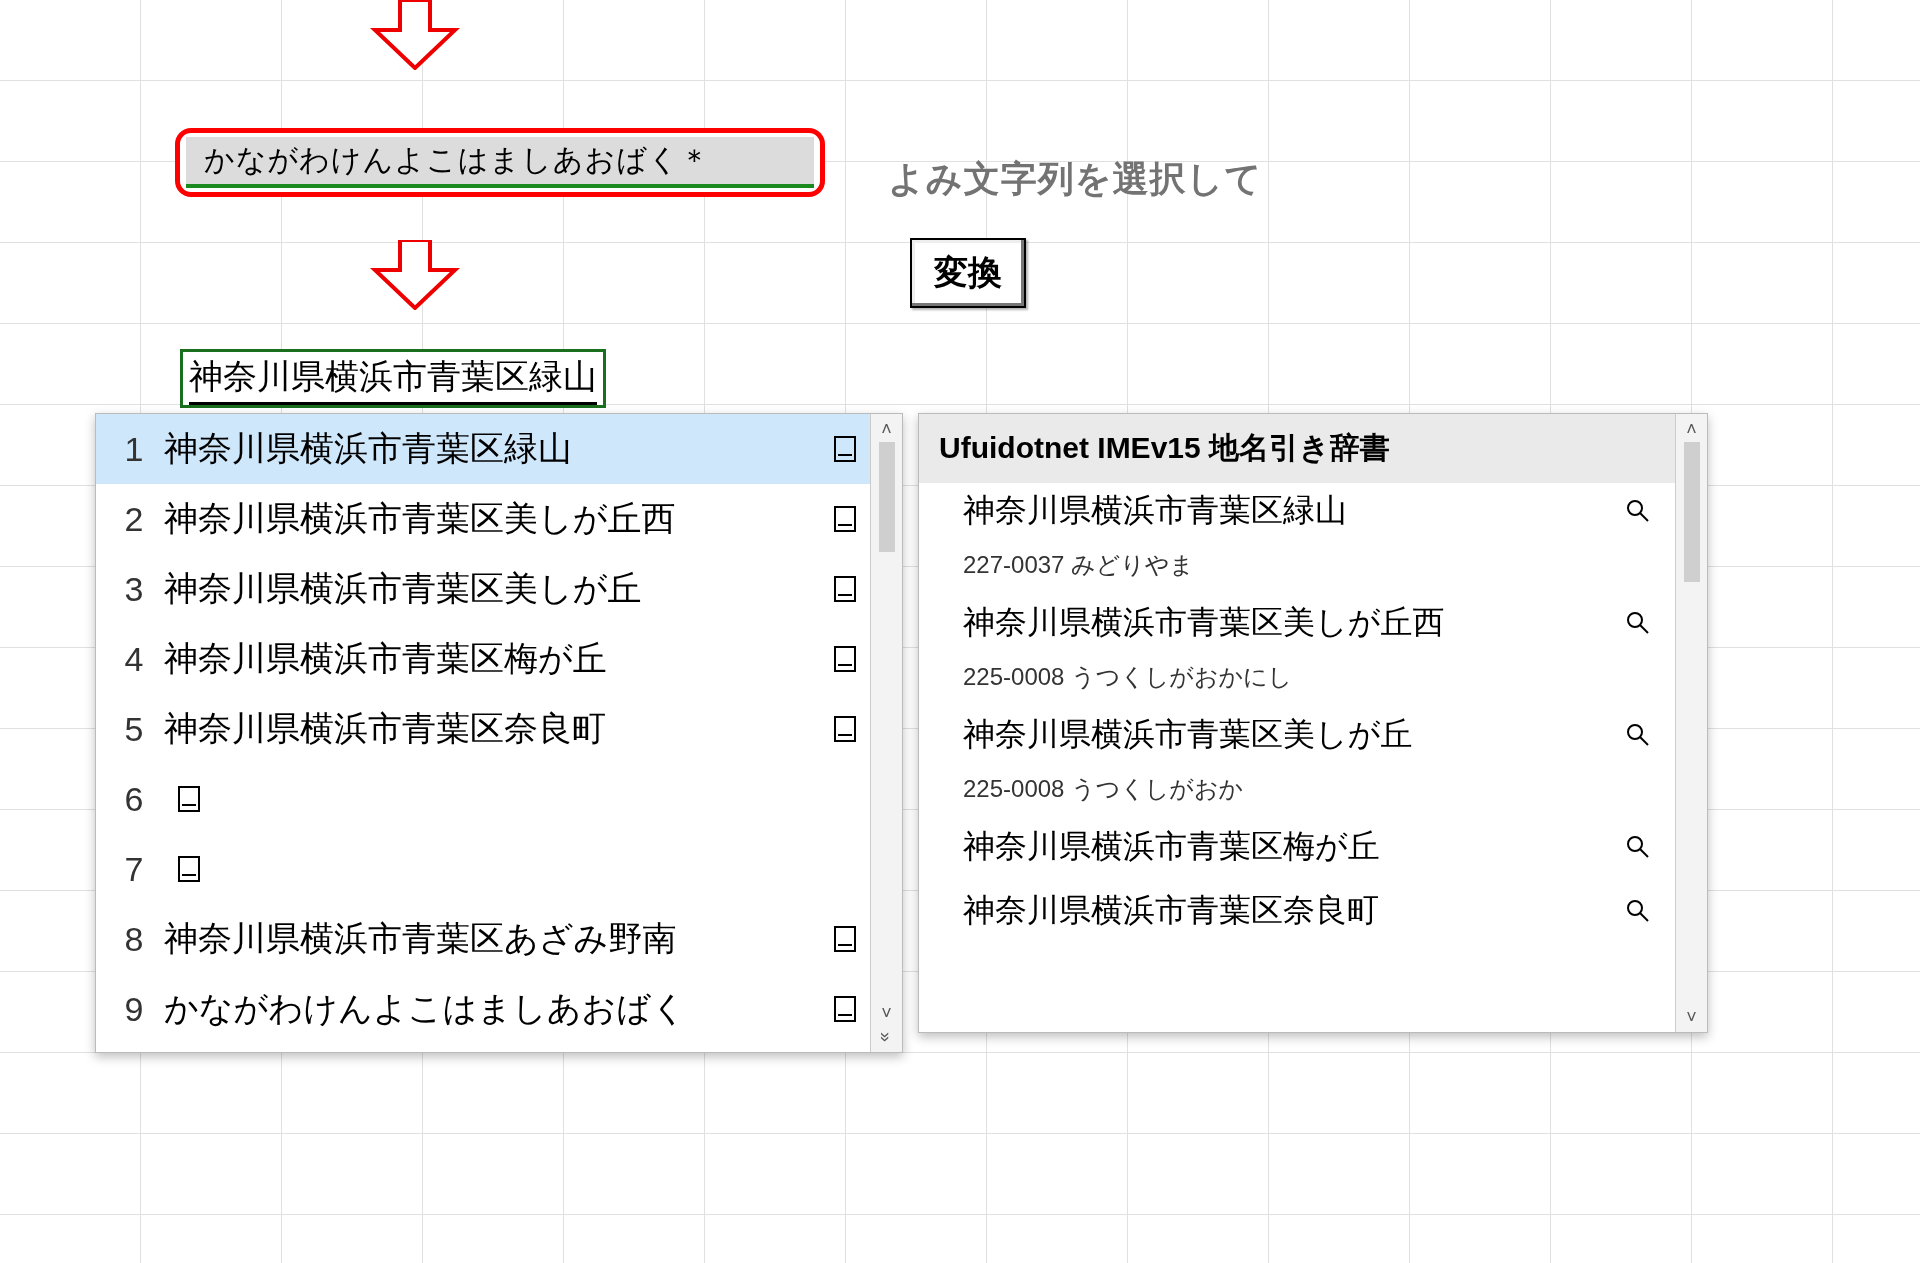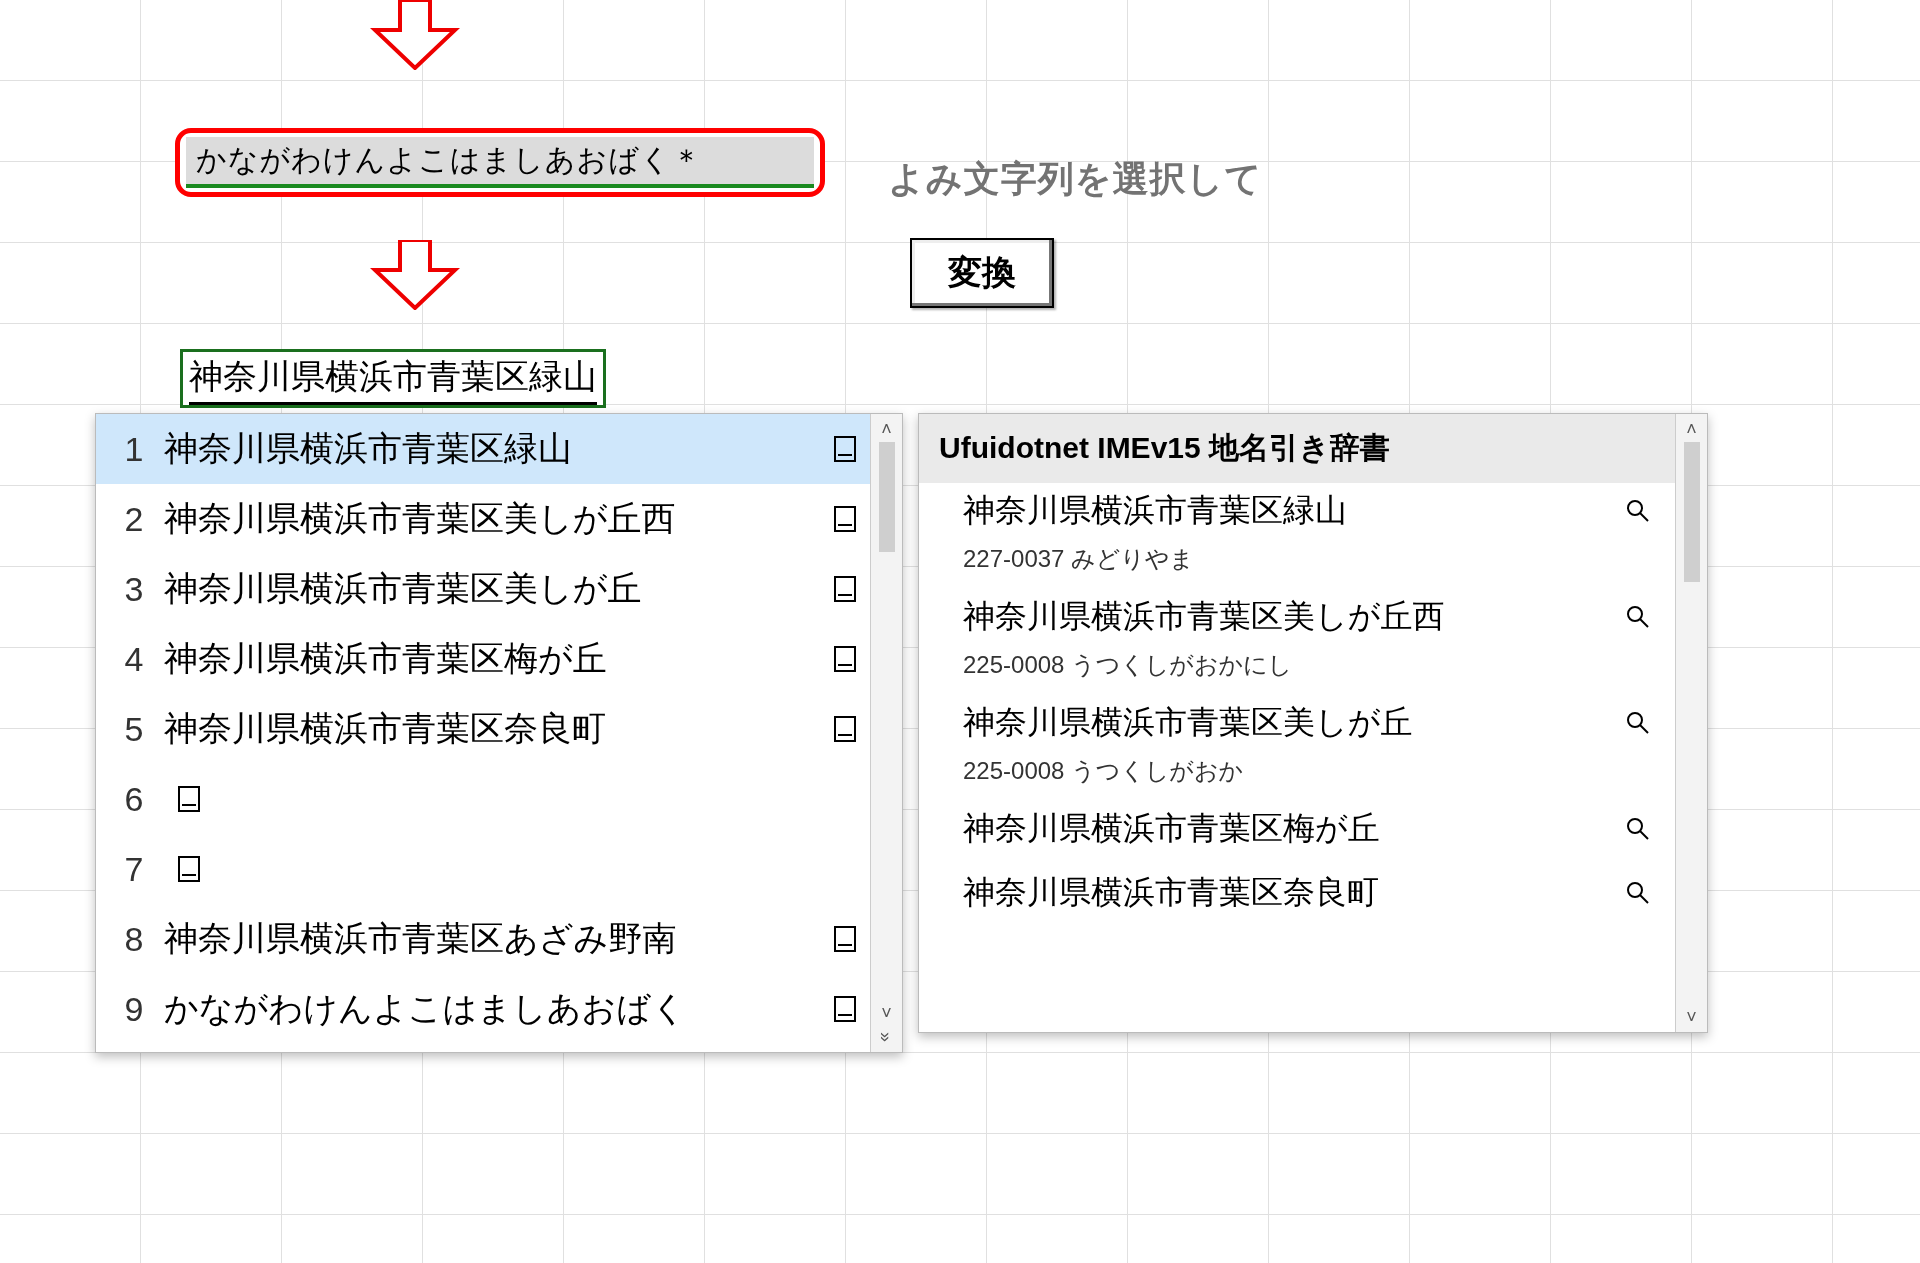--- a/index.html
+++ b/index.html
@@ -28,39 +28,39 @@
   .input-wrap {
     border: 5px solid #f00;
     border-radius: 16px;
     background: #fff;
     padding: 4px 6px;
     z-index: 5;
   }
   .input-inner {
     font-size: 30px; letter-spacing: 1px;
     color: #000; background: #dcdcdc;
-    padding: 3px 6px 3px 10px;
+    padding: 3px 6px 3px 18px;
     white-space: nowrap;
     border-bottom: 4px solid #1a8a1f;
   }
 
   
   .ann1 {
     color: #737373; font-weight: 700;
     font-size: 36px; letter-spacing: 1px;
     z-index: 5;
   }
 
   
   .keycap {
     display: inline-block;
     border: 2px solid #000;
     background: #fff;
     box-shadow: inset -3px -3px 0 #777, inset 3px 3px 0 #eee, 2px 2px 2px rgba(0,0,0,.3);
-    padding: 10px 36px;
+    padding: 10px 22px;
     font-size: 34px; font-weight: 700;
     z-index: 5;
   }
 
   
   .converted {
     border: 3px solid #1a6f1e;
     padding: 2px 6px 0 6px;
     font-size: 34px;
     background: #fff;
@@ -101,21 +101,21 @@
     background:#fff; border:1px solid #bbb;
     box-shadow: 0 4px 10px rgba(0,0,0,.25);
     z-index:10;
     display:flex; flex-direction:row;
   }
   .dict-body { flex:1 1 auto; overflow:hidden; padding:0;}
   .dict-title { background:#eaeaea; font-weight:700; font-size:30px; padding:14px 20px; }
   .dict-item { padding: 6px 24px 14px 44px; }
   .dict-item-row1 { font-size:32px; display:flex; align-items:center; }
   .dict-item-row1 .mag { margin-left:auto; }
-  .dict-item-row2 { font-size:24px; color:#333; margin-top:10px; }
+  .dict-item-row2 { font-size:24px; color:#333; margin-top:16px; }
   .mag svg { display:block; }
 
 </style>
 </head>
 <body>
 
 <div class="grid"></div>
 
 <div class="abs arrow-down" style="left:370px; top:0px;">
   <svg width="90" height="70" viewBox="0 0 90 70">

